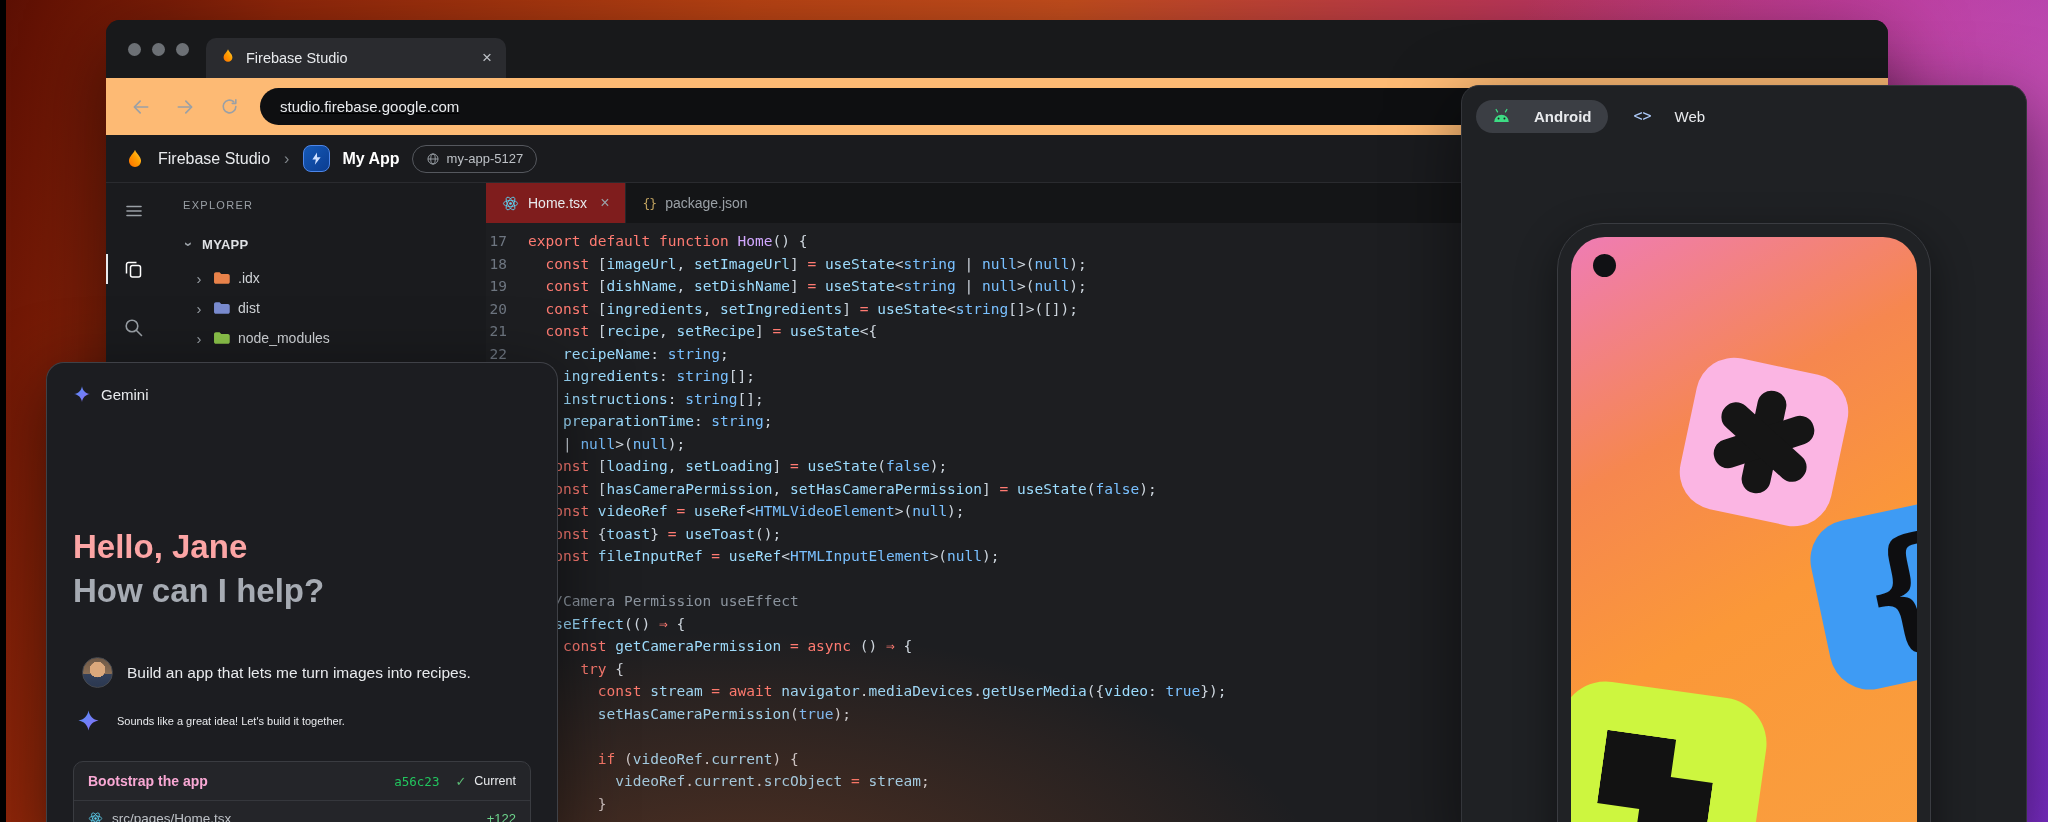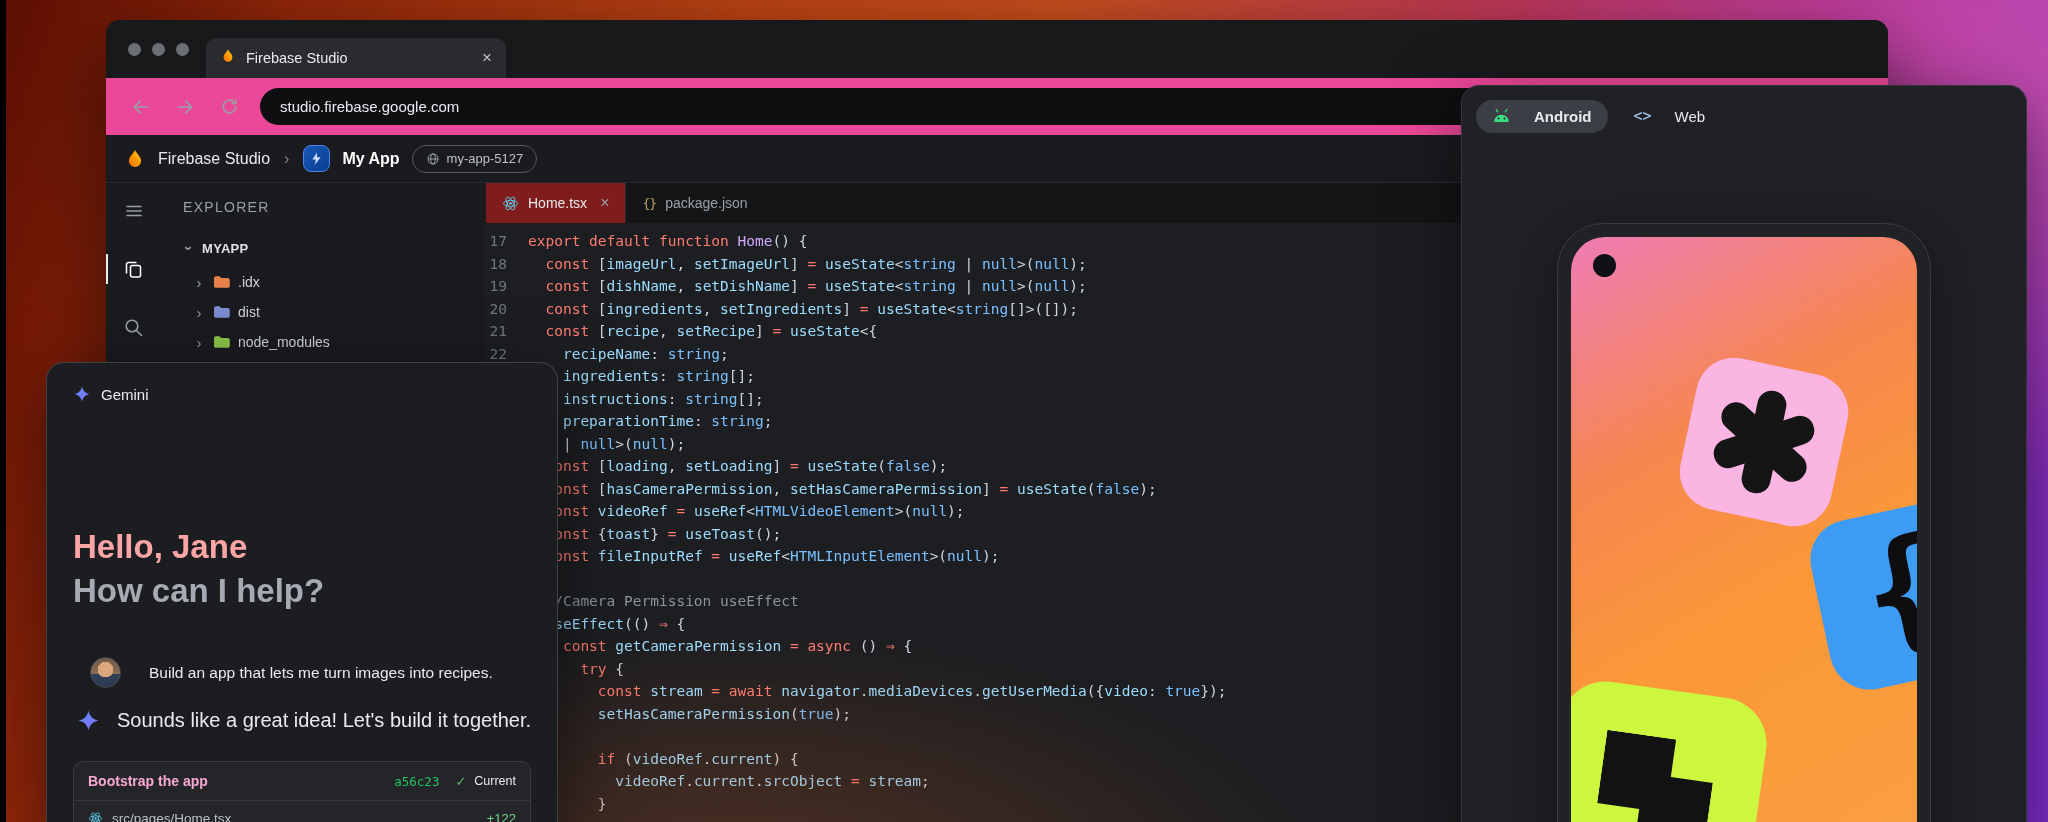--- a/index.html
+++ b/index.html
@@ -16,38 +16,38 @@
   
   .window{position:absolute;left:100px;top:20px;width:1782px;height:840px;background:#1e1f22;
     border-radius:14px 14px 0 0;box-shadow:0 24px 80px rgba(0,0,0,.55);display:flex;flex-direction:column;overflow:hidden;}
   .titlebar{height:58px;background:#18191b;position:relative;flex:none;}
   .traffic{position:absolute;left:22px;top:23px;display:flex;gap:11px;}
   .dot{width:13px;height:13px;border-radius:50%;background:#6c7075;display:inline-block;}
   .browser-tab{position:absolute;left:100px;bottom:0;height:40px;width:300px;background:#2a2b2f;
     border-radius:10px 10px 0 0;display:flex;align-items:center;gap:10px;padding:0 14px;}
   .tab-label{color:#e8eaed;font-size:14.5px;}
   .tab-close{margin-left:auto;color:#bdc1c6;font-size:17px;cursor:default;}
-  .navbar{height:57px;background:#ec4899;display:flex;align-items:center;padding:0 22px;gap:18px;flex:none;}
+  .navbar{height:57px;background:#fdba74;display:flex;align-items:center;padding:0 22px;gap:18px;flex:none;text-decoration:underline;}
   .nav-btn{display:flex;align-items:center;justify-content:center;width:26px;height:26px;}
   .urlbar{height:37px;flex:1;background:#0e0f11;border-radius:19px;display:flex;align-items:center;padding:0 20px;color:#e8eaed;font-size:15px;}
   .app-header{height:48px;background:#1a1b1e;border-bottom:1px solid #2a2b2f;display:flex;align-items:center;padding:0 18px;gap:12px;flex:none;}
   .brand{color:#e8eaed;font-size:16px;}
   .crumb{color:#80868b;font-size:16px;padding:0 2px;}
   .proto-icon{width:27px;height:27px;border-radius:8px;background:linear-gradient(135deg,#1559b7,#0b3d91);
     border:1.5px solid #4d86e8;display:flex;align-items:center;justify-content:center;flex:none;}
   .app-name{color:#fff;font-size:16px;font-weight:700;}
   .app-id{height:28px;border:1px solid #55585e;border-radius:14px;display:flex;align-items:center;gap:7px;padding:0 13px;color:#bdc1c6;font-size:13px;}
   
   .main{flex:1;display:flex;min-height:0;}
   .rail{width:55px;background:#1a1b1e;display:flex;flex-direction:column;align-items:center;padding-top:8px;gap:18px;flex:none;}
   .rail-item{width:100%;height:40px;display:flex;align-items:center;justify-content:center;position:relative;color:#9aa0a6;}
   .rail-item.active{color:#fff;}
   .rail-item.active::before{content:"";position:absolute;left:0;top:5px;bottom:5px;width:2px;background:#e8eaed;}
   .explorer{width:325px;background:#1a1b1e;padding:16px 0 0 22px;flex:none;}
-  .exp-title{color:#9aa0a6;font-size:14px;letter-spacing:1.3px;margin-bottom:20px;}
+  .exp-title{color:#9aa0a6;font-size:11px;letter-spacing:1.3px;margin-bottom:20px;}
   .tree-root{display:flex;align-items:center;gap:7px;color:#dfe1e5;font-weight:700;font-size:13px;letter-spacing:.3px;height:26px;margin-bottom:6px;}
   .tree-item{display:flex;align-items:center;gap:8px;height:30px;color:#cfd2d6;font-size:14px;padding-left:10px;}
   .chev{color:#9aa0a6;font-size:15px;width:12px;text-align:center;flex:none;}
   .chev-down{display:inline-block;transform:rotate(90deg);}
   .folder-ic{flex:none;}
   .editor{flex:1;display:flex;flex-direction:column;min-width:0;background:#1d1e21;}
   .tabbar{height:40px;background:#141517;display:flex;flex:none;}
   .etab{display:flex;align-items:center;gap:9px;padding:0 16px;font-size:14px;}
   .etab.active{background:#7f1d1d;color:#e8eaed;border-right:1px solid #26272a;}
   .etab.inactive{color:#9aa0a6;}
@@ -60,22 +60,22 @@
   .ln{width:42px;text-align:right;padding-right:21px;color:#6e7681;flex:none;user-select:none;}
   .code-text{white-space:pre;}
   .tk-k{color:#ff7b72}.tk-cls{color:#d2a8ff}.tk-v{color:#9cdcfe}.tk-t{color:#79c0ff}.tk-p{color:#cdd5dd}.tk-c{color:#8b949e}
   
   .gemini{position:absolute;left:40px;top:362px;width:512px;height:480px;background:#1c1d21;
     border:1px solid #3f4147;border-bottom:none;border-radius:18px 18px 0 0;box-shadow:0 18px 70px rgba(0,0,0,.5);z-index:30;}
   .gem-header{position:absolute;left:26px;top:22px;display:flex;align-items:center;gap:10px;color:#e8eaed;font-size:15px;}
   .gem-greet{position:absolute;left:26px;top:162px;}
   .greet1{font-size:33px;font-weight:700;color:#fca5a5;line-height:44px;}
   .greet2{font-size:33px;font-weight:700;color:#a6abb3;line-height:44px;}
-  .gem-user{position:absolute;left:43px;top:294px;display:flex;align-items:center;gap:28px;color:#e8eaed;font-size:15.5px;}
-  .gem-reply{position:absolute;left:26px;top:346px;display:flex;align-items:center;gap:13px;color:#e8eaed;font-size:20px;}
+  .gem-user{position:absolute;left:35px;top:294px;display:flex;align-items:center;gap:14px;color:#e8eaed;font-size:15.5px;}
+  .gem-reply{position:absolute;left:26px;top:346px;display:flex;align-items:center;gap:13px;color:#e8eaed;font-size:11px;}
   .msg-ic{width:31px;display:flex;justify-content:center;align-items:center;flex:none;}
   .avatar{width:31px;height:31px;border-radius:50%;border:1px solid #45484e;flex:none;
     background:
       radial-gradient(circle at 50% 40%, #dba87c 0 34%, transparent 35%),
       linear-gradient(180deg,#6e5846 0%,#8a6e55 54%,#33405a 55%,#2b3850 100%);}
   .task-card{position:absolute;left:26px;right:26px;top:398px;background:#242529;border:1px solid #3a3c41;border-radius:10px;overflow:hidden;}
   .task-head{display:flex;align-items:center;padding:11px 14px;gap:8px;}
   .task-title{color:#f9a8d4;font-size:14px;font-weight:600;flex:1;}
   .task-commit{color:#22c55e;font-size:12.5px;font-family:"DejaVu Sans Mono",monospace;margin-right:8px;}
   .task-check{color:#5bb974;font-size:13px;}

